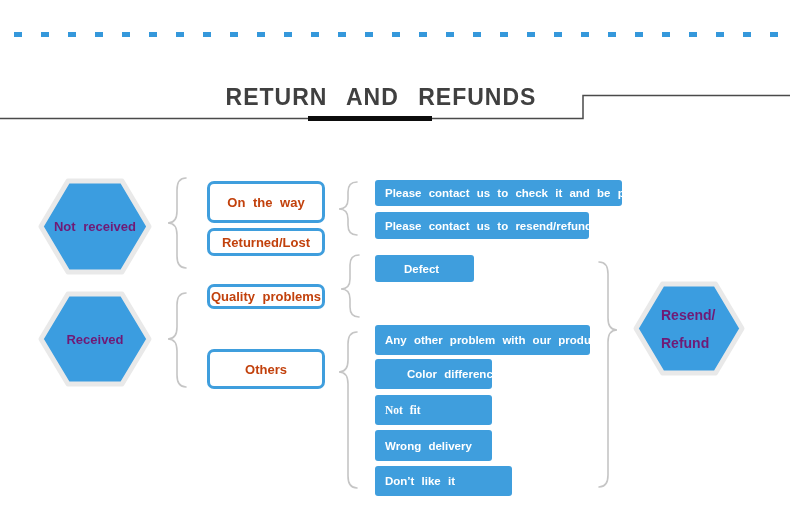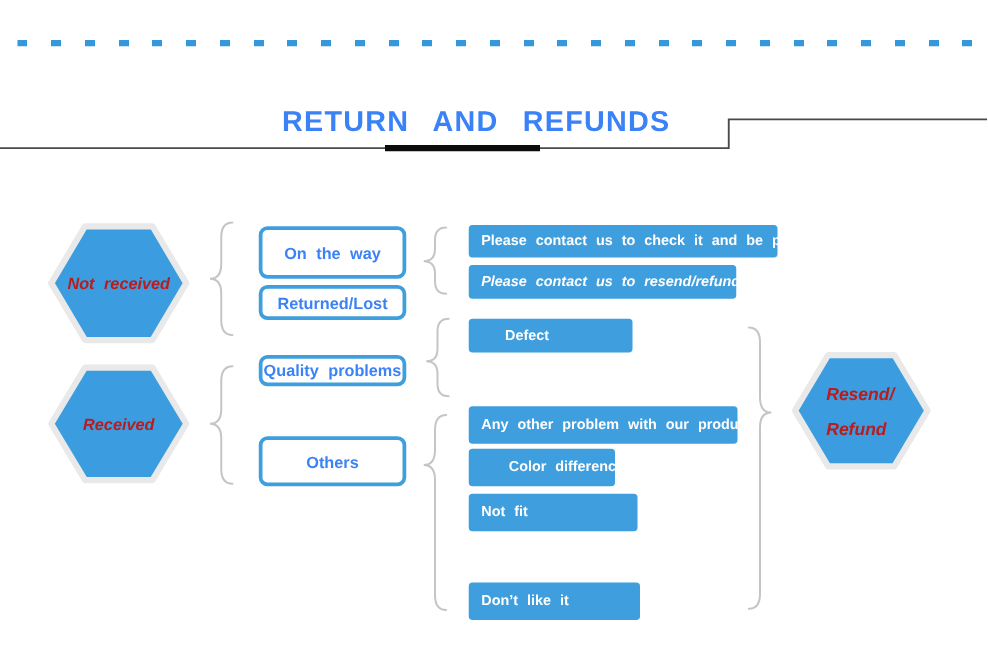--- a/index.html
+++ b/index.html
@@ -10,62 +10,62 @@
   
   .dashes{
     position:absolute;left:14px;top:32px;width:764px;height:5px;
     background:repeating-linear-gradient(to right,#3598db 0 8px,transparent 8px 27px);
   }
   
   .stepline{position:absolute;left:0;top:0;width:790px;height:528px;pointer-events:none;}
   .stepline polyline{fill:none;stroke:#4a4a4a;stroke-width:1.5;}
   .title{
     position:absolute;left:0;top:84px;width:762px;text-align:center;
-    font-size:23px;font-weight:bold;color:#3b82f6;letter-spacing:1px;word-spacing:12px;
+    font-size:23px;font-weight:bold;color:#404040;letter-spacing:1px;word-spacing:12px;
   }
   .title-bar{position:absolute;left:308px;top:116px;width:124px;height:5px;background:#0c0c0c;}
   
   .hex{position:absolute;}
   .hex svg{position:absolute;left:0;top:0;width:100%;height:100%;}
   .hex polygon{fill:#3b9de0;stroke:#e9e9e9;stroke-width:5;stroke-linejoin:round;}
   .hex-label{
     position:absolute;left:0;top:0;right:0;bottom:0;display:flex;align-items:center;justify-content:center;
-    color:#b91c1c;font-weight:bold;font-size:13px;word-spacing:4px;font-style:italic;
+    color:#701a75;font-weight:bold;font-size:13px;word-spacing:4px;
   }
   .hex1{left:38px;top:177px;width:114px;height:99px;}
   .hex2{left:38px;top:290px;width:114px;height:98px;}
   .hex3{left:633px;top:280px;width:112px;height:97px;}
   .hex3 .hex-label{
     flex-direction:column;align-items:flex-start;justify-content:center;
     padding-left:28px;gap:12px;font-size:14px;
   }
   
   .mid{
     position:absolute;left:207px;width:118px;box-sizing:border-box;
     background:#ffffff;border:3px solid #3f9edd;border-radius:7px;
-    color:#3b82f6;font-weight:bold;font-size:13px;word-spacing:4px;
+    color:#c2410c;font-weight:bold;font-size:13px;word-spacing:4px;
     display:flex;align-items:center;justify-content:center;
   }
   .m1{top:181px;height:42px;}
   .m2{top:228px;height:28px;}
   .m3{top:284px;height:25px;}
   .m4{top:349px;height:40px;}
   
   .leaf{
     position:absolute;left:375px;box-sizing:border-box;background:#3f9edd;border-radius:3px;
     color:#ffffff;font-weight:bold;font-size:11.5px;word-spacing:4px;white-space:nowrap;
     display:flex;align-items:center;padding-left:10px;
   }
   .f1{top:180px;width:247px;height:26px;}
-  .f2{top:212px;width:214px;height:27px;font-style:italic;}
-  .f3{top:255px;width:131px;height:27px;padding-left:29px;}
+  .f2{top:212px;width:214px;height:27px;}
+  .f3{top:255px;width:99px;height:27px;padding-left:29px;}
   .f4{top:290px;width:117px;height:27px;}
   .f5{top:325px;width:215px;height:30px;}
   .f6{top:359px;width:117px;height:30px;padding-left:32px;}
-  .f7{top:395px;width:135px;height:30px;}
+  .f7{top:395px;width:117px;height:30px;font-family:Liberation Serif, serif;}
   .f8{top:430px;width:117px;height:31px;}
   .f9{top:466px;width:137px;height:30px;}
   
   .brace{position:absolute;}
   .brace path{fill:none;stroke:#c5c5c5;stroke-width:1.6;stroke-linecap:round;}
   .b1{left:167px;top:177px;width:20px;height:92px;}
   .b2{left:167px;top:292px;width:20px;height:96px;}
   .b3{left:338px;top:181px;width:20px;height:55px;}
   .b4{left:340px;top:254px;width:20px;height:64px;}
   .b5{left:338px;top:331px;width:20px;height:158px;}
@@ -113,20 +113,21 @@
   <div class="mid m2">Returned/Lost</div>
   <div class="mid m3">Quality problems</div>
   <div class="mid m4">Others</div>
 
   <div class="leaf f1">Please contact us to check it and be patient</div>
   <div class="leaf f2">Please contact us to resend/refund</div>
   <div class="leaf f3">Defect</div>
   <div class="leaf f5">Any other problem with our products</div>
   <div class="leaf f6">Color difference</div>
   <div class="leaf f7">Not fit</div>
+  <div class="leaf f8">Wrong delivery</div>
   <div class="leaf f9">Don’t like it</div>
 
   <svg class="brace b1" viewBox="0 0 20 92">
     <path d="M19 1 Q10 1 10 13 L10 34 Q10 46 1 46 Q10 46 10 58 L10 79 Q10 91 19 91"></path>
   </svg>
   <svg class="brace b2" viewBox="0 0 20 96">
     <path d="M19 1 Q10 1 10 13 L10 35 Q10 47 1 47 Q10 47 10 59 L10 83 Q10 95 19 95"></path>
   </svg>
   <svg class="brace b3" viewBox="0 0 20 55">
     <path d="M19 1 Q10 1 10 11 L10 18 Q10 28 1 28 Q10 28 10 38 L10 44 Q10 54 19 54"></path>

